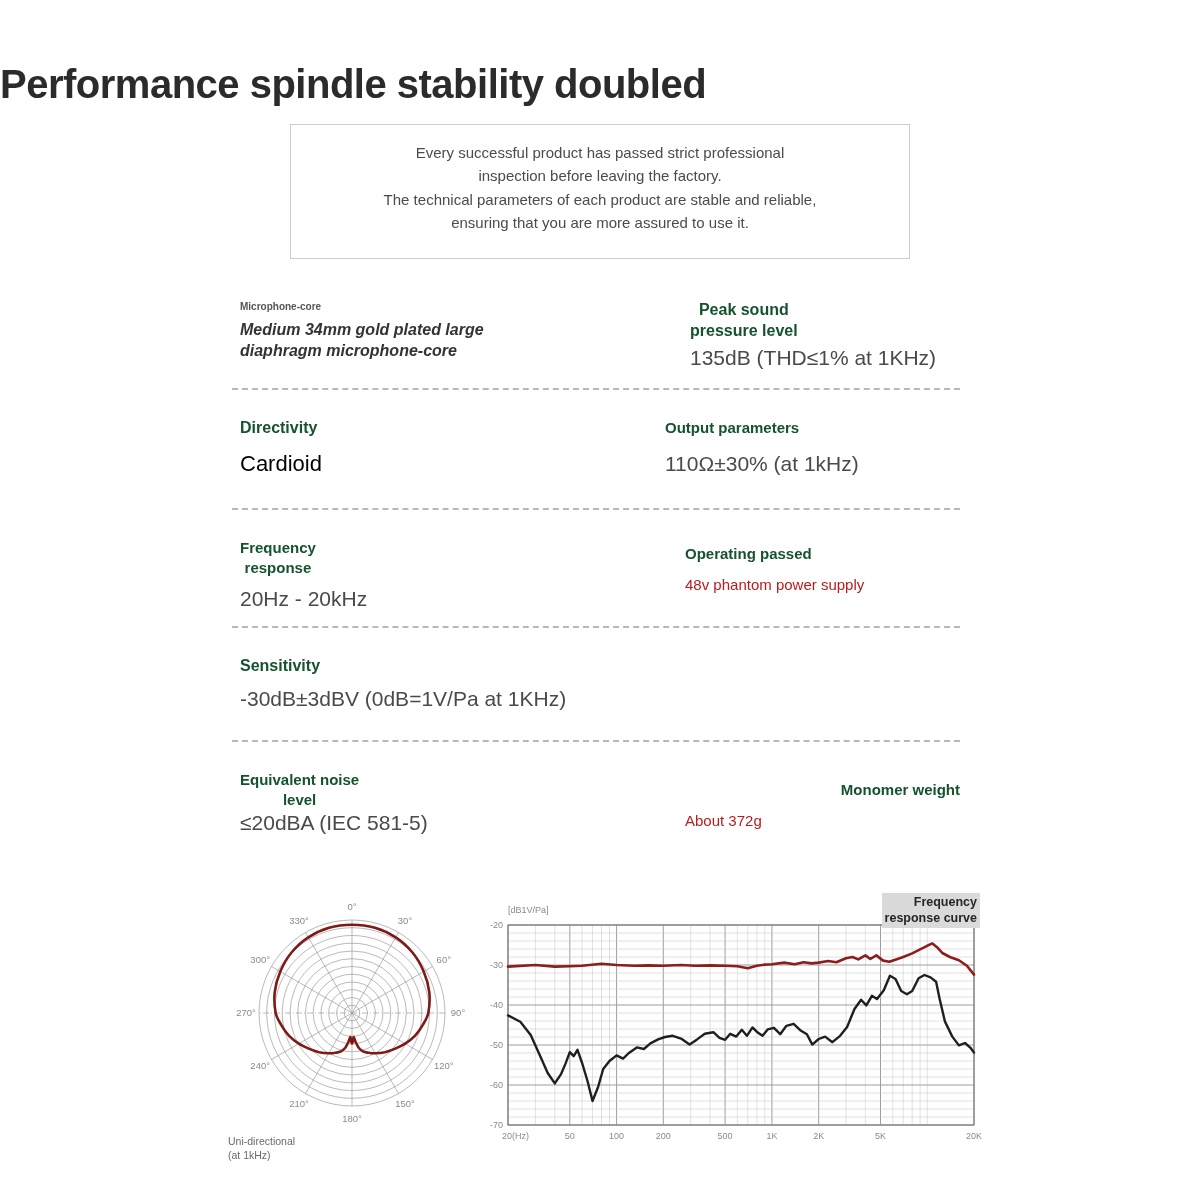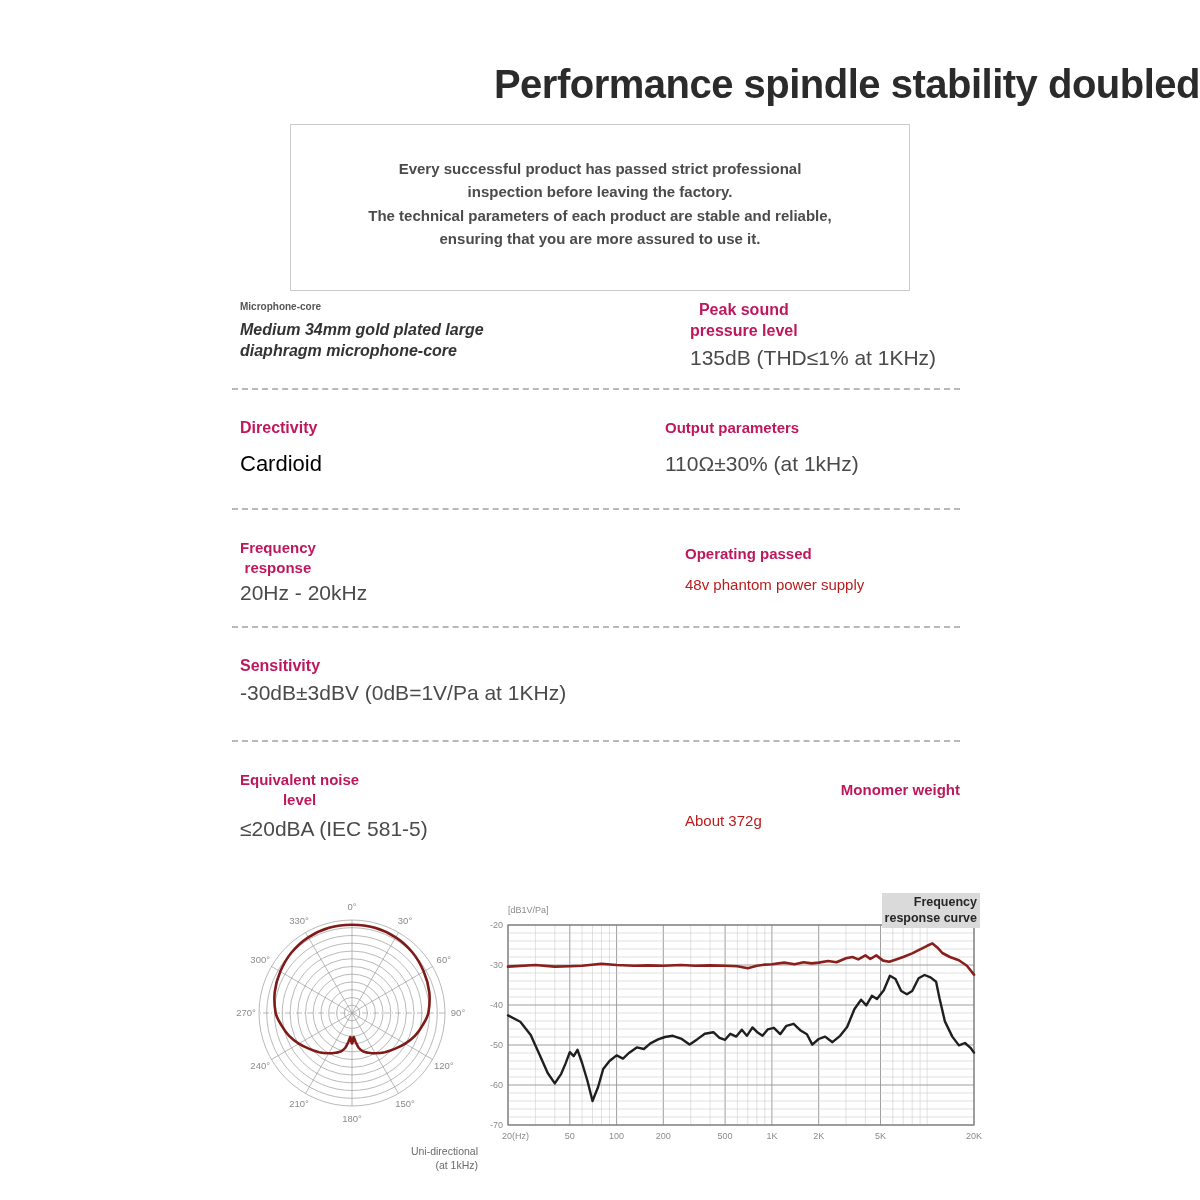--- a/index.html
+++ b/index.html
@@ -1,47 +1,47 @@
 <!DOCTYPE html>
 <html><head>
 <meta charset="utf-8">
 <style>
   html,body{margin:0;padding:0;background:#fff;}
   .page{position:relative;width:1200px;height:1200px;background:#ffffff;overflow:hidden;
         font-family:"Liberation Sans",sans-serif;color:#2c2c2c;}
   .pre{white-space:pre-line;}
-  .title{position:absolute;top:62px;left:0;width:100%;margin:0;text-align:right;
+  .title{position:absolute;top:62px;left:0;width:100%;margin:0;text-align:left;
          font-size:40px;font-weight:700;letter-spacing:-0.5px;color:#2b2b2b;}
   .desc-box{position:absolute;top:124px;left:290px;width:620px;box-sizing:border-box;
             border:1px solid #cccccc;padding:16px 12px 24px;}
-  .desc{margin:16px;text-align:center;font-size:15px;line-height:1.55;font-weight:700;color:#4b4b4b;}
+  .desc{margin:0;text-align:center;font-size:15px;line-height:1.55;font-weight:400;color:#4b4b4b;}
   .specs{position:absolute;top:296px;left:232px;width:728px;}
   .spec-row{display:flex;box-sizing:border-box;border-bottom:2px dashed #b8b8b8;padding-top:28px;}
   .spec-row:nth-child(1){height:94px;padding-top:4px;}
   .spec-row:nth-child(2){height:120px;}
   .spec-row:nth-child(3){height:118px;}
   .spec-row:nth-child(4){height:114px;}
   .spec-row:nth-child(5){height:108px;border-bottom:none;}
   .cell{box-sizing:border-box;}
   .cell.left{flex:0 0 433px;padding-left:8px;}
   .cell.right{flex:1;padding-left:20px;}
   .cell.right.pad0{padding-left:0;}
   .cell.right.pad25{padding-left:25px;}
-  .spec-label{font-size:15px;font-weight:700;color:#be185d;line-height:1.3;white-space:pre-line;}
+  .spec-label{font-size:15px;font-weight:700;color:#14532d;line-height:1.3;white-space:pre-line;}
   .spec-label.big{font-size:16px;}
   .spec-label.centered{text-align:center;width:max-content;}
   .spec-label.tiny{font-size:10px;font-weight:700;color:#555;}
   .spec-label.mt6{margin-top:6px;}
   .spec-label.mt10{margin-top:10px;text-align:right;}
-  .spec-value{margin-top:4px;font-size:21px;font-weight:400;color:#4a4a4a;white-space:pre-line;}
+  .spec-value{margin-top:10px;font-size:21px;font-weight:400;color:#4a4a4a;white-space:pre-line;}
   .spec-value.xl{font-size:22px;margin-top:12px;color:#000000;}
   .spec-value.bold-mid{font-size:16px;font-weight:700;color:#333;margin-top:6px;line-height:1.32;font-style:italic;}
   .spec-value.small-bold{font-size:15px;font-weight:400;color:#b91c1c;margin-top:12px;}
   .polar-wrap{position:absolute;left:228px;top:893px;width:250px;}
-  .polar-caption{margin-top:11px;text-align:right;font-size:10.5px;line-height:1.35;color:#6a6a6a;}
+  .polar-caption{margin-top:1px;text-align:left;font-size:10.5px;line-height:1.35;color:#6a6a6a;}
   .fr-wrap{position:absolute;left:488px;top:893px;width:504px;height:270px;}
   .fr-legend{position:absolute;top:0;right:12px;text-align:right;font-size:12.5px;font-weight:700;
              color:#262626;line-height:1.3;background:#dadada;padding:1px 3px;}
   .fr-ylabel{position:absolute;top:12px;left:20px;font-size:9px;color:#8a8a8a;}
   svg text{font-family:"Liberation Sans",sans-serif;}
 </style>
 </head>
 <body>
 
 <div class="page">
@@ -97,21 +97,21 @@
       <div class="cell left">
         <div class="spec-label big">Sensitivity</div>
         <div class="spec-value">-30dB±3dBV (0dB=1V/Pa at 1KHz)</div>
       </div>
     </div>
 
     <div class="spec-row">
       <div class="cell left">
         <div class="spec-label centered">Equivalent noise
 level</div>
-        <div class="spec-value" style="margin-top:8px">≤20dBA (IEC 581-5)</div>
+        <div class="spec-value" style="margin-top:2px">≤20dBA (IEC 581-5)</div>
       </div>
       <div class="cell right">
         <div class="spec-label mt10">Monomer weight</div>
         <div class="spec-value small-bold">About 372g</div>
       </div>
     </div>
 
   </div>
 
   <div class="polar-wrap">

